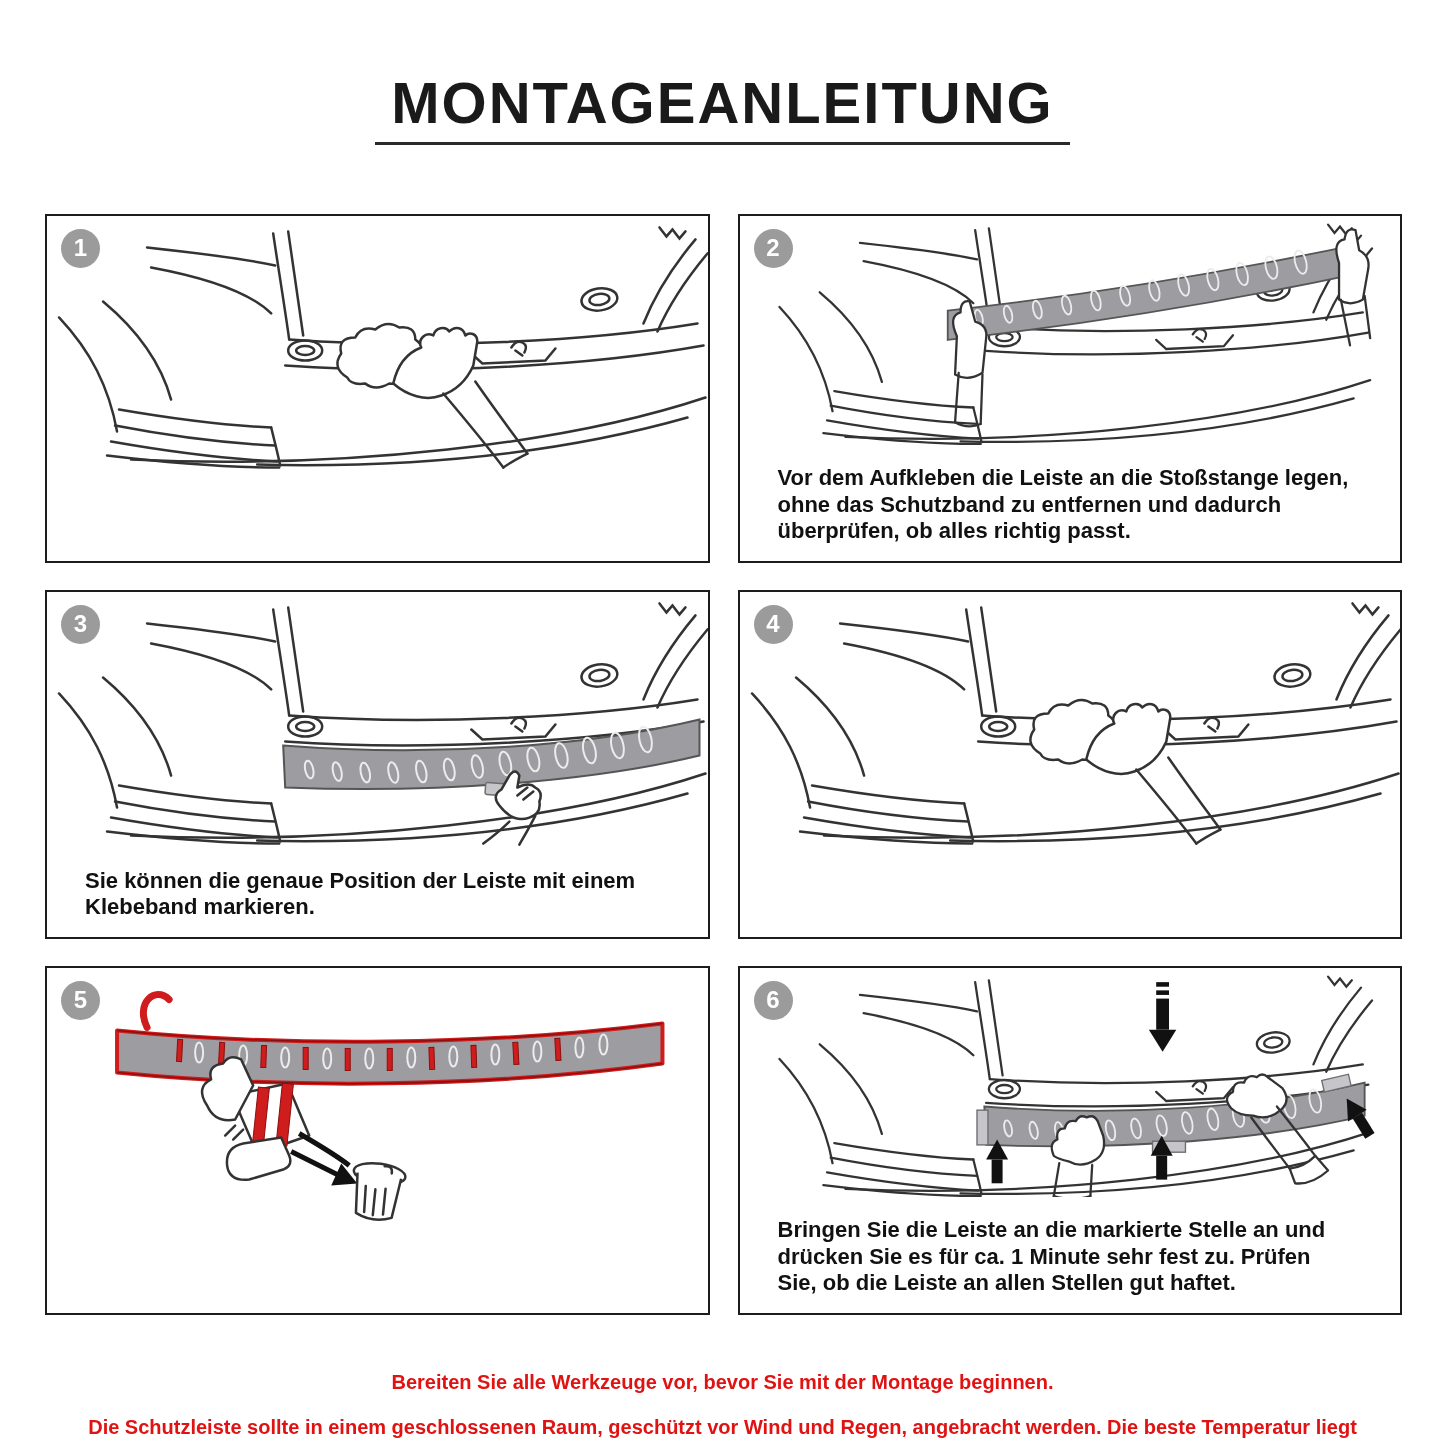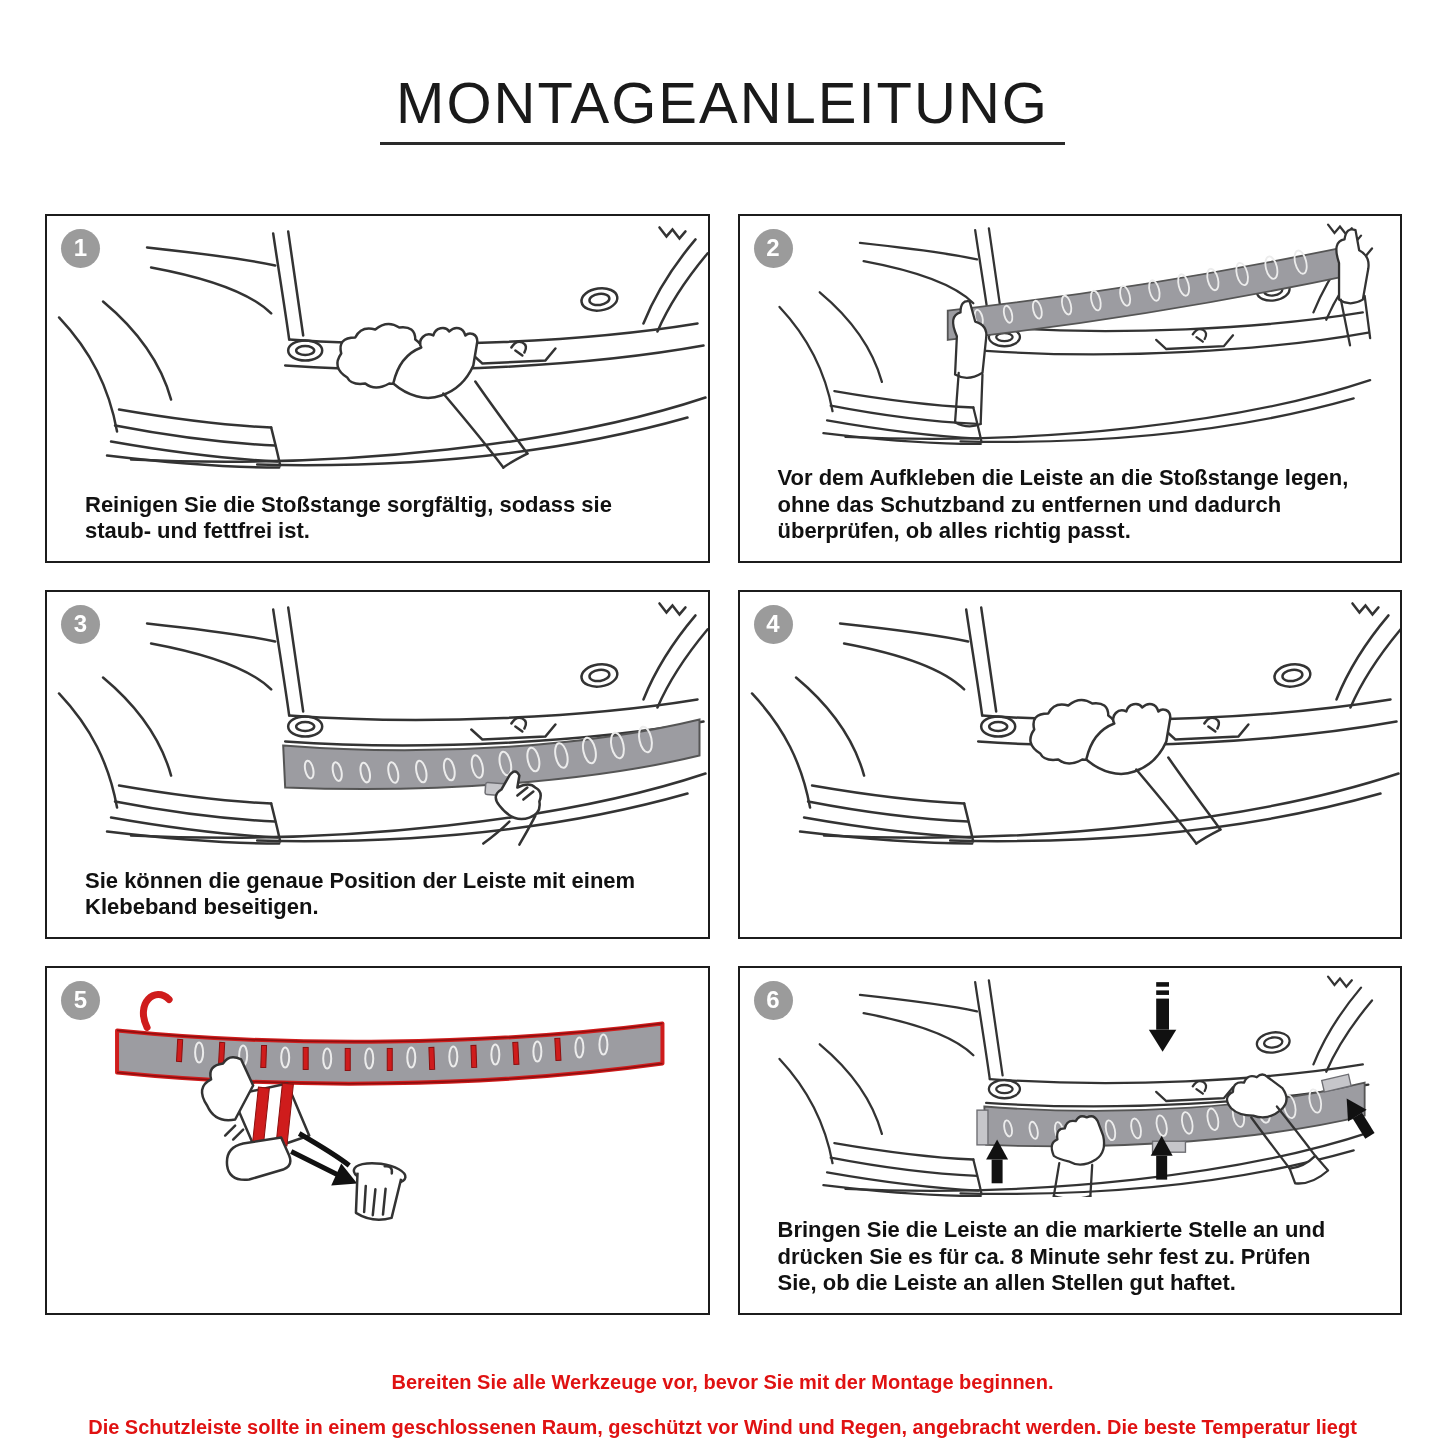--- a/index.html
+++ b/index.html
@@ -6,21 +6,21 @@
   body{
     width:1445px;height:1445px;overflow:hidden;
     font-family:"Liberation Sans", sans-serif;
     color:#1a1a1a;
   }
   .sheet{width:1445px;height:1445px;box-sizing:border-box;padding-top:34px;}
   
   .title-wrap{text-align:center;}
   .title{
     display:inline-block;
-    font-size:58px;font-weight:normal;letter-spacing:2px;
+    font-size:58px;font-weight:bold;letter-spacing:2px;
     padding:0 16px 8px 16px;
     border-bottom:3px solid #2a2a2a;
     line-height:1.05;
     text-align:center;
   }
   
   .grid{
     margin:30px 43px 0 45px;
     display:grid;
     grid-template-columns:1fr 1fr;
@@ -146,21 +146,20 @@
   <div class="grid">
 
     <section class="panel">
       <div class="badge">
           <span>1</span>
         </div>
       <svg class="illo h250" viewBox="0 0 660 245" preserveAspectRatio="xMidYMid meet">
         <use href="#car-rear"></use>
           <use href="#wipe-hand"></use>
       </svg>
-      <p class="caption">Reinigen Sie die Stoßstange sorgfältig, sodass sie staub- und fettfrei ist.</p>
     </section>
 
     <section class="panel">
       <div class="badge">
           <span>2</span>
         </div>
       <svg class="illo h225" viewBox="0 0 660 245" preserveAspectRatio="xMidYMid meet">
         <use href="#car-rear"></use>
         <use href="#strip-raised"></use>
 
@@ -189,21 +188,21 @@
         <use href="#strip-on"></use>
         <rect class="tab" x="438" y="184" width="32" height="12" rx="2" transform="rotate(4 454 190)"></rect>
 
         <g>
           <path class="hand" d="M452,206 q-8,-10 2,-16 l8,-14 q6,-8 10,0 l-2,12 q12,-6 18,0 q8,4 4,14 q2,12 -10,16 q-16,6 -30,-12 z"></path>
           <path class="ln" d="M462,222 C452,232 444,238 436,244"></path>
           <path class="ln" d="M488,216 C482,228 476,238 472,245"></path>
           <path class="ln" d="M470,196 l10,-8 m-4,12 l10,-8" stroke-width="2"></path>
         </g>
       </svg>
-      <p class="caption">Sie können die genaue Position der Leiste mit einem Klebeband beseitigen.</p>
+      <p class="caption">Sie können die genaue Position der Leiste mit einem Klebeband markieren.</p>
     </section>
 
     <section class="panel">
       <div class="badge">
           <span>4</span>
         </div>
       <svg class="illo h250" viewBox="0 0 660 245" preserveAspectRatio="xMidYMid meet">
         <use href="#car-rear"></use>
           <use href="#wipe-hand"></use>
       </svg>
@@ -296,21 +295,21 @@
           <path class="ln" d="M312,244 q20,6 40,0"></path>
         </g>
 
         <g>
           <path class="hand" d="M506,148 q-10,-12 2,-18 q0,-12 12,-10 q4,-10 14,-6 q6,-6 12,0 l16,12 q10,14 -2,24 q-14,12 -30,6 q-16,0 -24,-8 z"></path>
           <path class="ln" d="M528,158 C544,180 558,198 570,214"></path>
           <path class="ln" d="M556,146 C572,166 586,184 598,200"></path>
           <path class="hand" d="M570,214 q16,-2 28,-14 l14,16 q-18,16 -36,14 z" stroke-width="2"></path>
         </g>
       </svg>
-      <p class="caption">Bringen Sie die Leiste an die markierte Stelle an und drücken Sie es für ca. 8 Minute sehr fest zu. Prüfen Sie, ob die Leiste an allen Stellen gut haftet.</p>
+      <p class="caption">Bringen Sie die Leiste an die markierte Stelle an und drücken Sie es für ca. 1 Minute sehr fest zu. Prüfen Sie, ob die Leiste an allen Stellen gut haftet.</p>
     </section>
 
   </div>
 
   <div class="footer">
     <p class="warn1">Bereiten Sie alle Werkzeuge vor, bevor Sie mit der Montage beginnen.</p>
     <p class="warn2">Die Schutzleiste sollte in einem geschlossenen Raum, geschützt vor Wind und Regen, angebracht werden. Die beste Temperatur liegt zwischen 18 und 35 Grad Celsius.</p>
   </div>
 
 </div>

